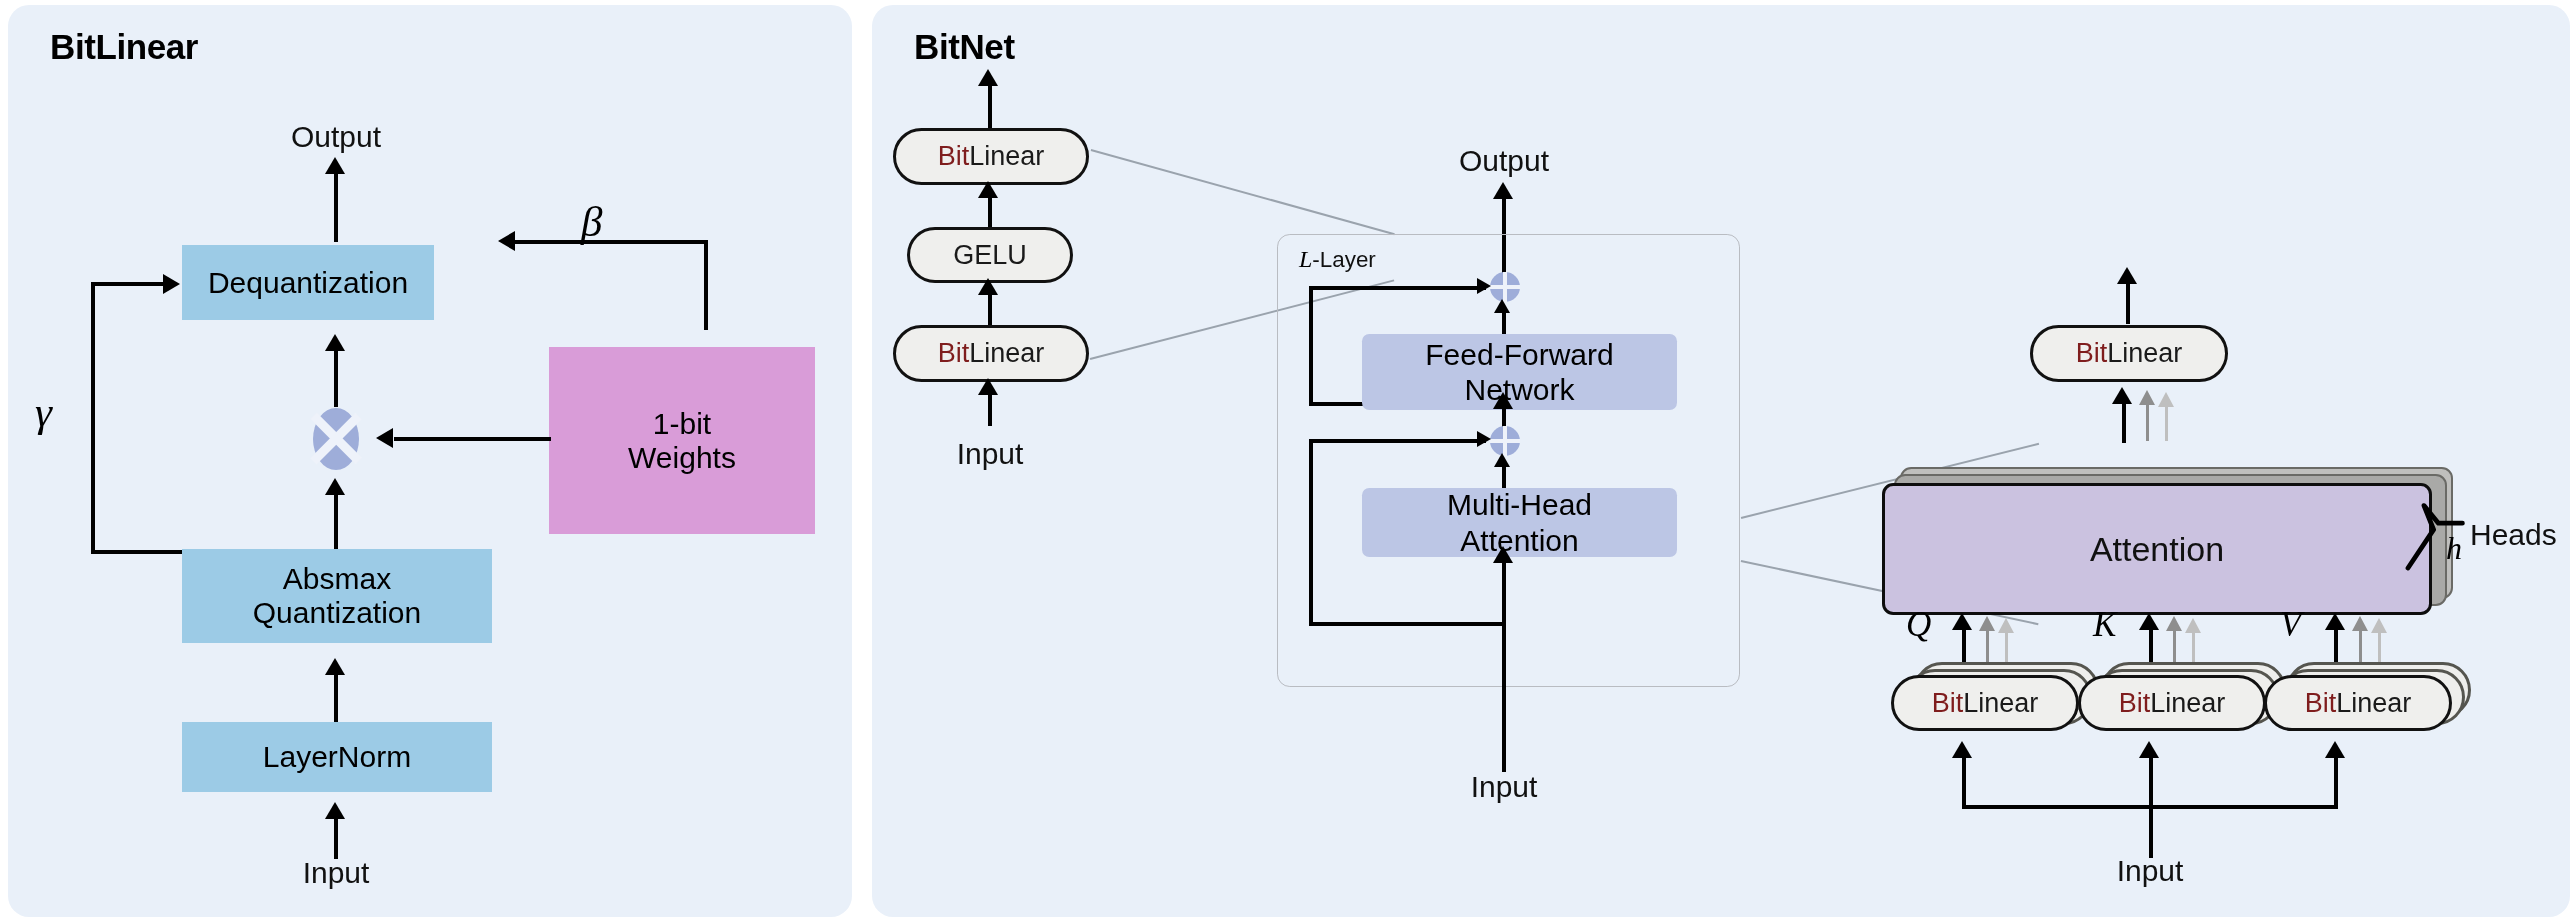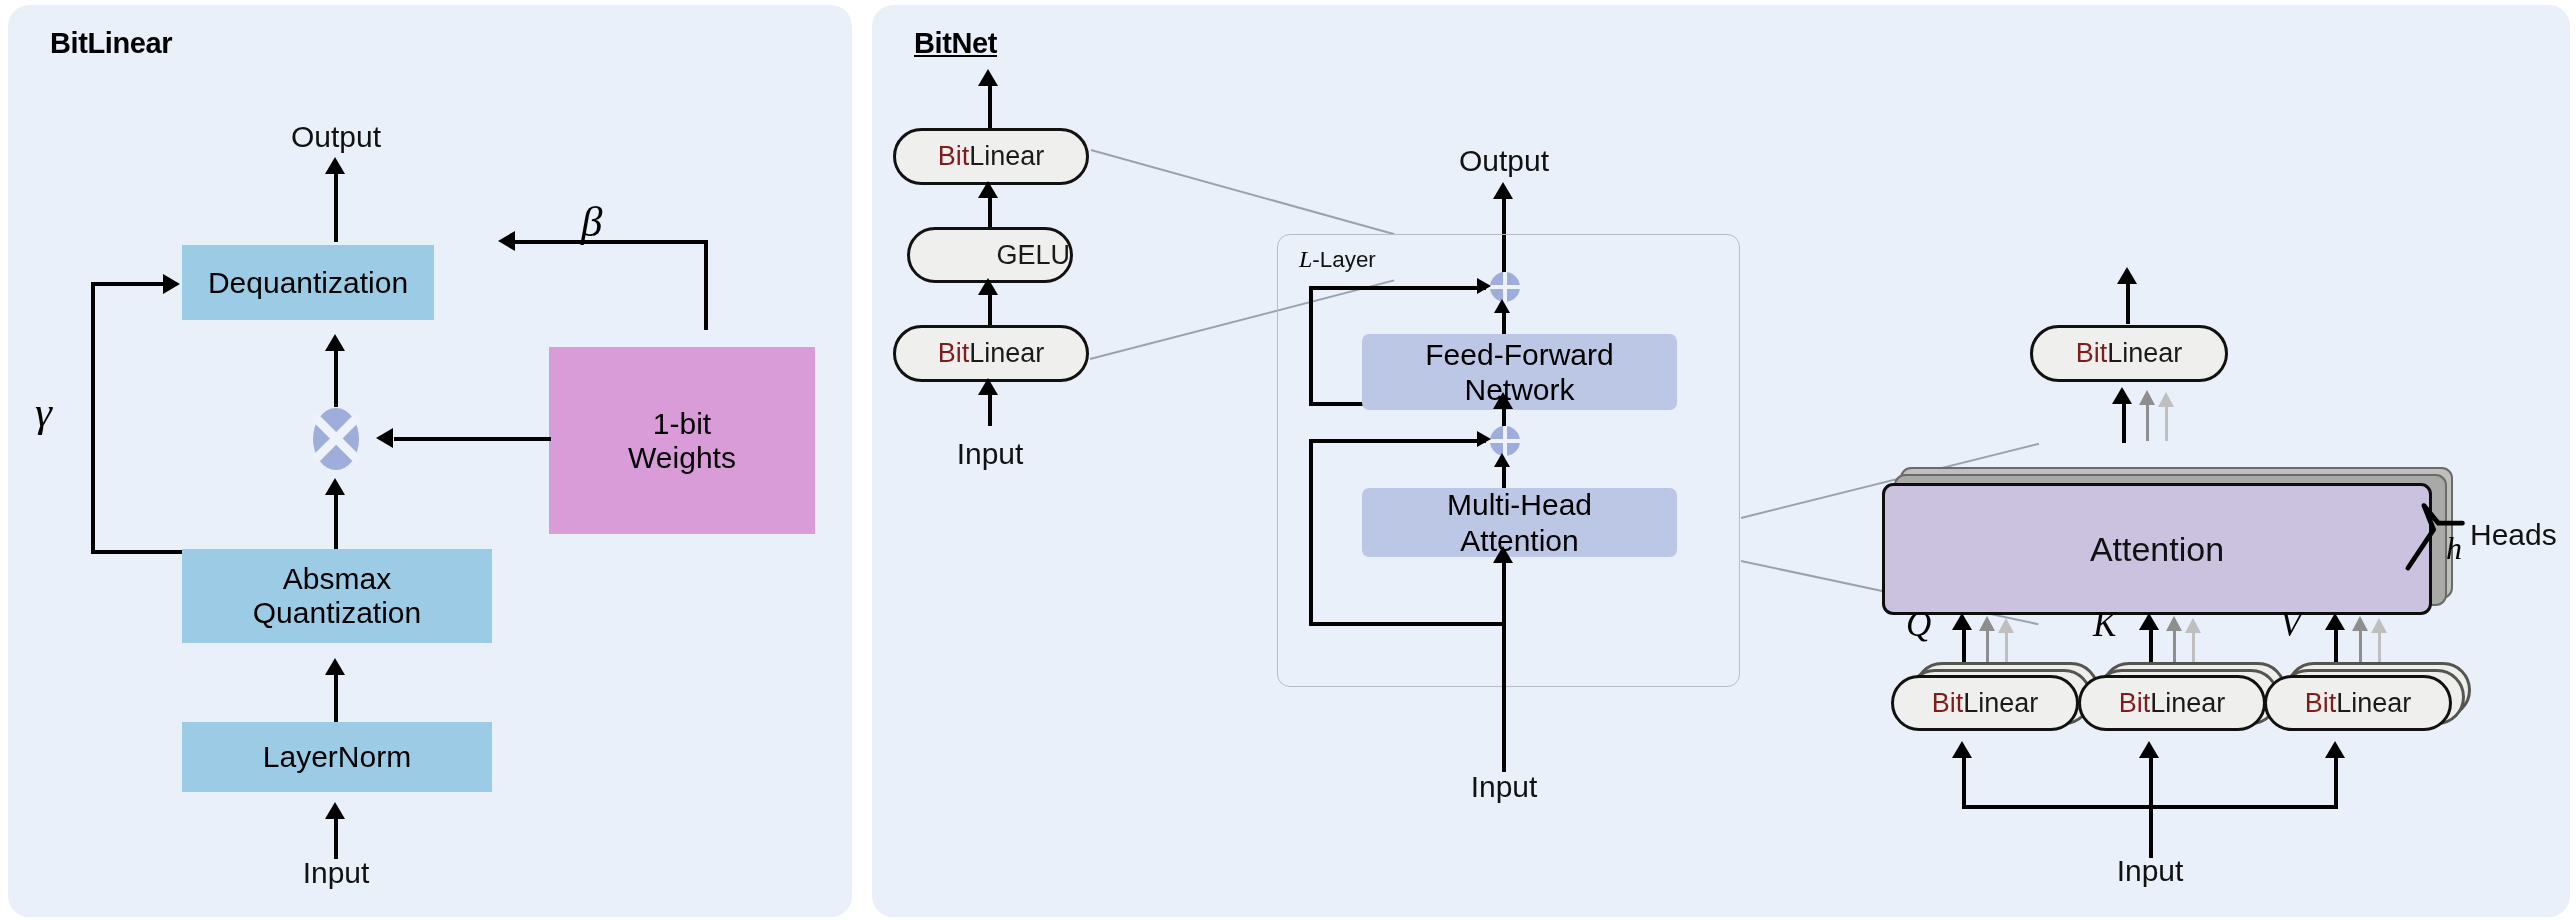--- a/index.html
+++ b/index.html
@@ -3,21 +3,21 @@
 <meta charset="utf-8">
 <style>
   html,body{margin:0;padding:0;background:#ffffff;}
   body{font-family:"Liberation Sans",sans-serif;}
   #root{position:relative;width:2576px;height:922px;background:#ffffff;overflow:hidden;}
 
   .panel{position:absolute;background:#e9f0f9;border-radius:21px;}
   #panel-bitlinear{left:8px;top:4.8px;width:844px;height:912px;}
   #panel-bitnet{left:872px;top:4.8px;width:1698px;height:912px;}
 
-  .panel-title{position:absolute;font-weight:bold;font-size:29px;color:#000;letter-spacing:-0.4px;}
+  .panel-title{position:absolute;font-weight:bold;font-size:35px;color:#000;letter-spacing:-0.4px;}
 
   
   .lbl{position:absolute;font-size:30px;color:#111;white-space:nowrap;}
   .lbl.c{transform:translateX(-50%);}
 
   
   .math{position:absolute;font-family:"Liberation Serif",serif;font-style:italic;color:#000;white-space:nowrap;}
 
   
   .sbox{position:absolute;display:flex;align-items:center;justify-content:center;
@@ -128,34 +128,34 @@
   <div class="ar-up" style="left:325px;top:658px;"></div>
 
   <div class="sbox blue" style="left:182px;top:722px;width:310px;height:70px;">LayerNorm</div>
 
   <div class="vline" style="left:334px;top:813px;height:46px;"></div>
   <div class="ar-up" style="left:325px;top:802px;"></div>
   <div class="lbl c" style="left:336px;top:856px;">Input</div>
 
   <div class="panel" id="panel-bitnet"></div>
 
-  <div class="panel-title" style="left:914px;top:27px;text-decoration:underline;">BitNet</div>
+  <div class="panel-title" style="left:914px;top:27px;">BitNet</div>
 
   <div class="vline" style="left:988px;top:80px;height:48px;"></div>
   <div class="ar-up" style="left:978px;top:69px;"></div>
 
   <div class="pill" style="left:893px;top:128px;width:190px;height:51px;">
     <span class="bit">Bit</span>
       <span class="lin">Linear</span>
   </div>
 
   <div class="vline" style="left:988px;top:192px;height:35px;"></div>
   <div class="ar-up" style="left:978px;top:181px;"></div>
 
-  <div class="pill" style="left:907px;top:227px;width:160px;height:50px;justify-content:flex-end;">
+  <div class="pill" style="left:907px;top:227px;width:160px;height:50px;">
     <span class="lin">GELU</span>
   </div>
 
   <div class="vline" style="left:988px;top:290px;height:35px;"></div>
   <div class="ar-up" style="left:978px;top:278px;"></div>
 
   <div class="pill" style="left:893px;top:325px;width:190px;height:51px;">
     <span class="bit">Bit</span>
       <span class="lin">Linear</span>
   </div>

